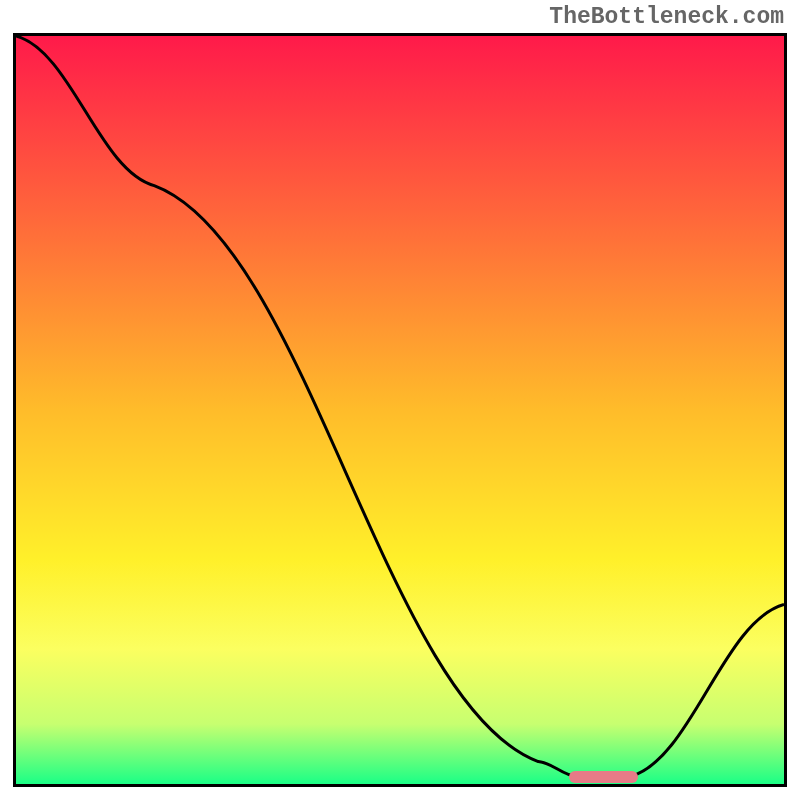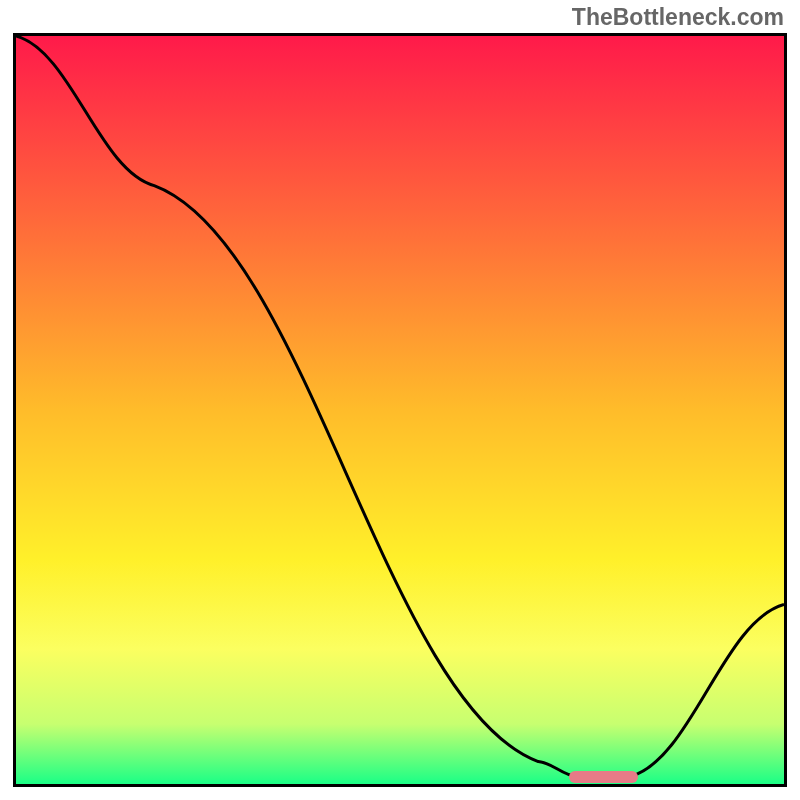--- a/index.html
+++ b/index.html
@@ -7,20 +7,21 @@
     padding: 0;
     width: 800px;
     height: 800px;
     background: #fff;
     font-family: Arial, sans-serif;
   }
   .container {
     position: relative;
     width: 800px;
     height: 800px;
+    font-family: Liberation Mono, monospace;
   }
   .watermark {
     position: absolute;
     top: 4px;
     right: 16px;
     font-size: 23px;
     font-weight: bold;
     color: #666;
     z-index: 10;
   }

